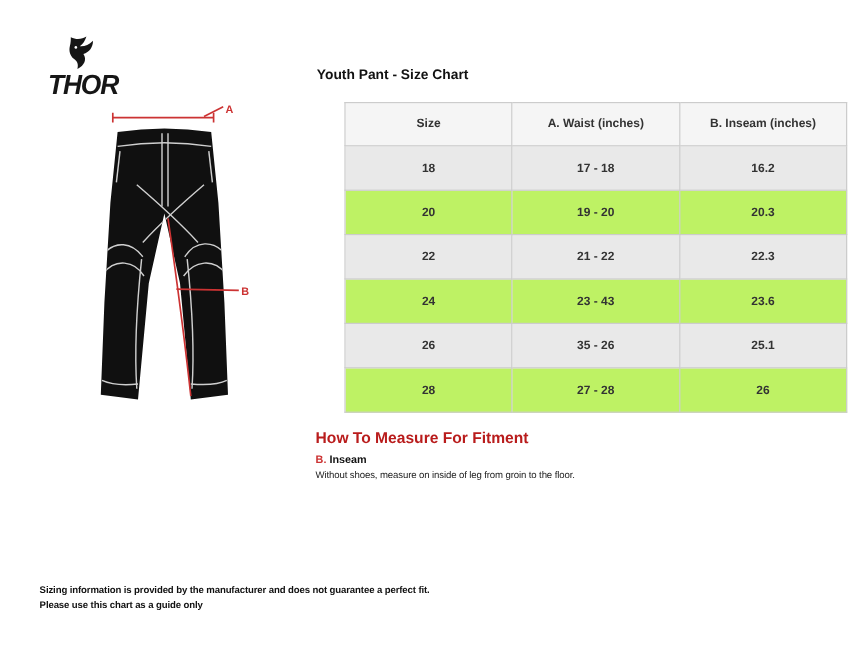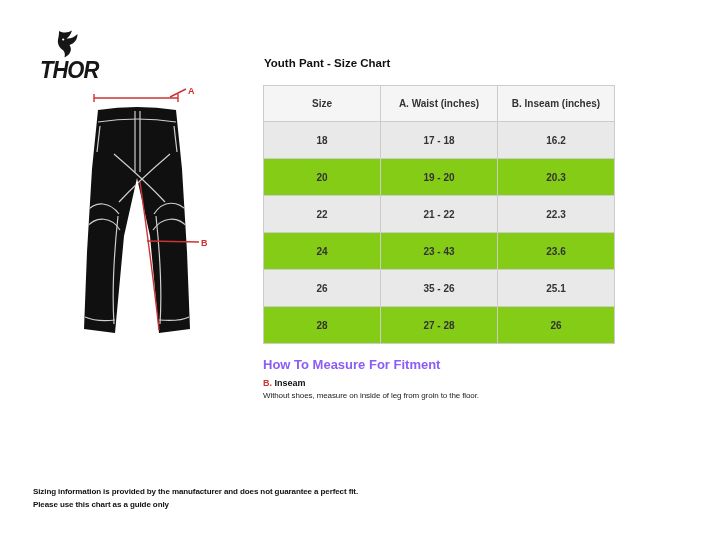--- a/index.html
+++ b/index.html
@@ -16,31 +16,31 @@
     color:#161616; margin-left:2px; transform:scaleY(1.05);
   }
 
   
   .pants { position:absolute; left:74px; top:84px; }
 
   
   .right-col { position:absolute; left:263px; top:57px; width:420px; }
   .chart-title { font-size:11.5px; font-weight:700; color:#111; margin:0 0 16px 1px; }
 
-  table.size-table { width:352px; border-collapse:collapse; table-layout:fixed; }
+  table.size-table { width:419px; border-collapse:collapse; table-layout:fixed;margin-left:24px; }
   table.size-table th, table.size-table td {
     border:1px solid #cccccc; text-align:center; vertical-align:middle;
     font-size:10px; font-weight:700; color:#333;
   }
   table.size-table thead th { height:36px; background:#f5f5f5; }
-  table.size-table tbody td { height:37px; background:#84cc16; }
+  table.size-table tbody td { height:37px; background:#bef264; }
   table.size-table tbody tr:nth-child(odd) td { background:#e9e9e9; }
 
   .how-to { margin-top:13px; }
-  .how-to-title { font-size:13px; font-weight:700; color:#8b5cf6; margin:0 0 6px; }
+  .how-to-title { font-size:13px; font-weight:700; color:#b91c1c; margin:0 0 6px; }
   .measure-cols { display:flex; }
   .measure-col-a { width:199px; padding-right:16px; }
   .measure-col-b { flex:1; padding-right:18px; }
   .measure-label { font-size:9px; font-weight:700; color:#111; margin-bottom:2px; }
   .measure-label .prefix { color:#cc3333; }
   .measure-desc { font-size:8px; font-weight:500; line-height:1.4; color:#222; letter-spacing:-0.1px; }
 
   
   .footer {
     position:absolute; left:33px; top:486px; font-size:8px; font-weight:700;

